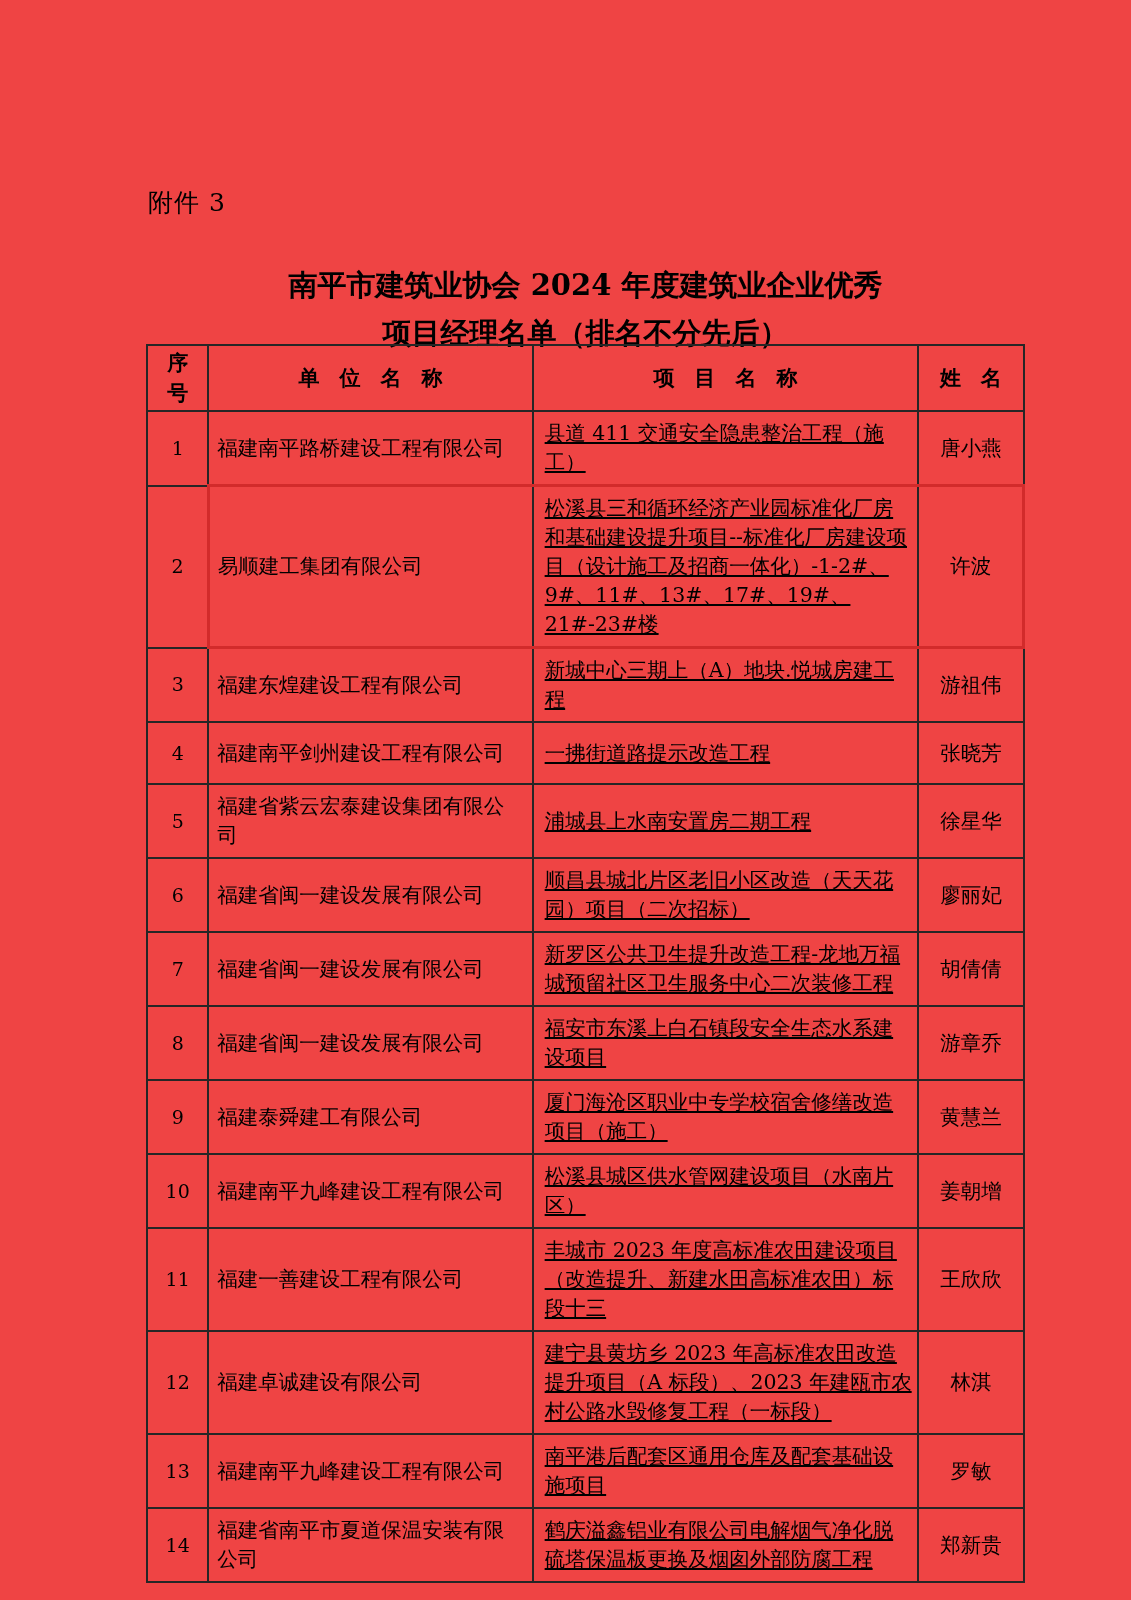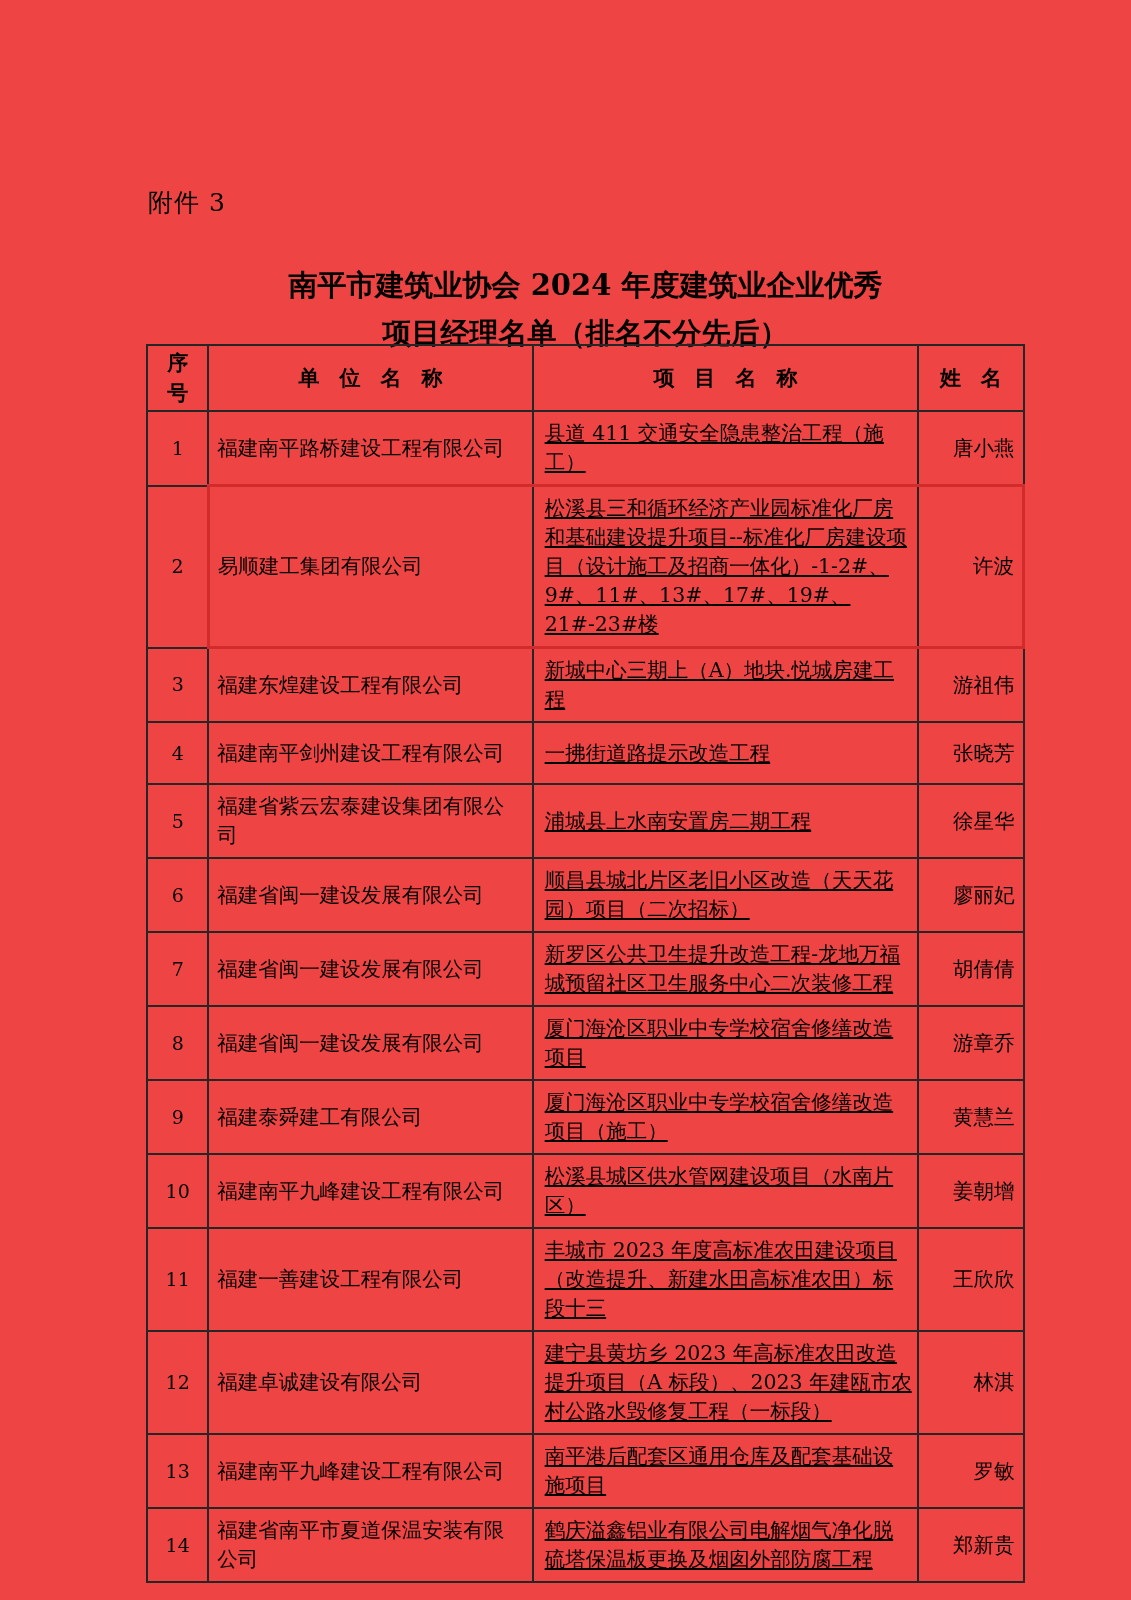--- a/index.html
+++ b/index.html
@@ -60,21 +60,21 @@
     line-height:1.45;
     letter-spacing:0;
   }
   .roster tr { height:62px; }
   .roster td {
     font-size:20.5px;
     line-height:29px;
     padding:7px 8px;
   }
   .roster td.c-index { text-align:center; font-size:19px; }
-  .roster td.c-name  { text-align:right;margin-top:28px; }
+  .roster td.c-name  { text-align:center;margin-top:28px; }
   .roster td.c-company { padding-right:8px; }
   .roster td.c-project { padding-left:11px; padding-right:5px;text-decoration:underline; }
   
   tr.hl > td {
     border-top:3.5px solid var(--hl,#d22b2b);
     border-bottom:3.5px solid var(--hl,#d22b2b);
   }
   tr.hl > td.c-company { border-left:3.5px solid var(--hl,#d22b2b); }
   tr.hl > td.c-name    { border-right:3.5px solid var(--hl,#d22b2b); }
   tr.hl > td.c-index   { border:2px solid #262626; }
@@ -147,21 +147,21 @@
         </tr>
         <tr>
           <td class="c-index">7</td>
           <td class="c-company">福建省闽一建设发展有限公司</td>
           <td class="c-project">新罗区公共卫生提升改造工程-龙地万福城预留社区卫生服务中心二次装修工程</td>
           <td class="c-name">胡倩倩</td>
         </tr>
         <tr>
           <td class="c-index">8</td>
           <td class="c-company">福建省闽一建设发展有限公司</td>
-          <td class="c-project">厦门海沧区职业中专学校宿舍修缮改造项目</td>
+          <td class="c-project">福安市东溪上白石镇段安全生态水系建设项目</td>
           <td class="c-name">游章乔</td>
         </tr>
         <tr>
           <td class="c-index">9</td>
           <td class="c-company">福建泰舜建工有限公司</td>
           <td class="c-project">厦门海沧区职业中专学校宿舍修缮改造项目（施工）</td>
           <td class="c-name">黄慧兰</td>
         </tr>
         <tr>
           <td class="c-index">10</td>

